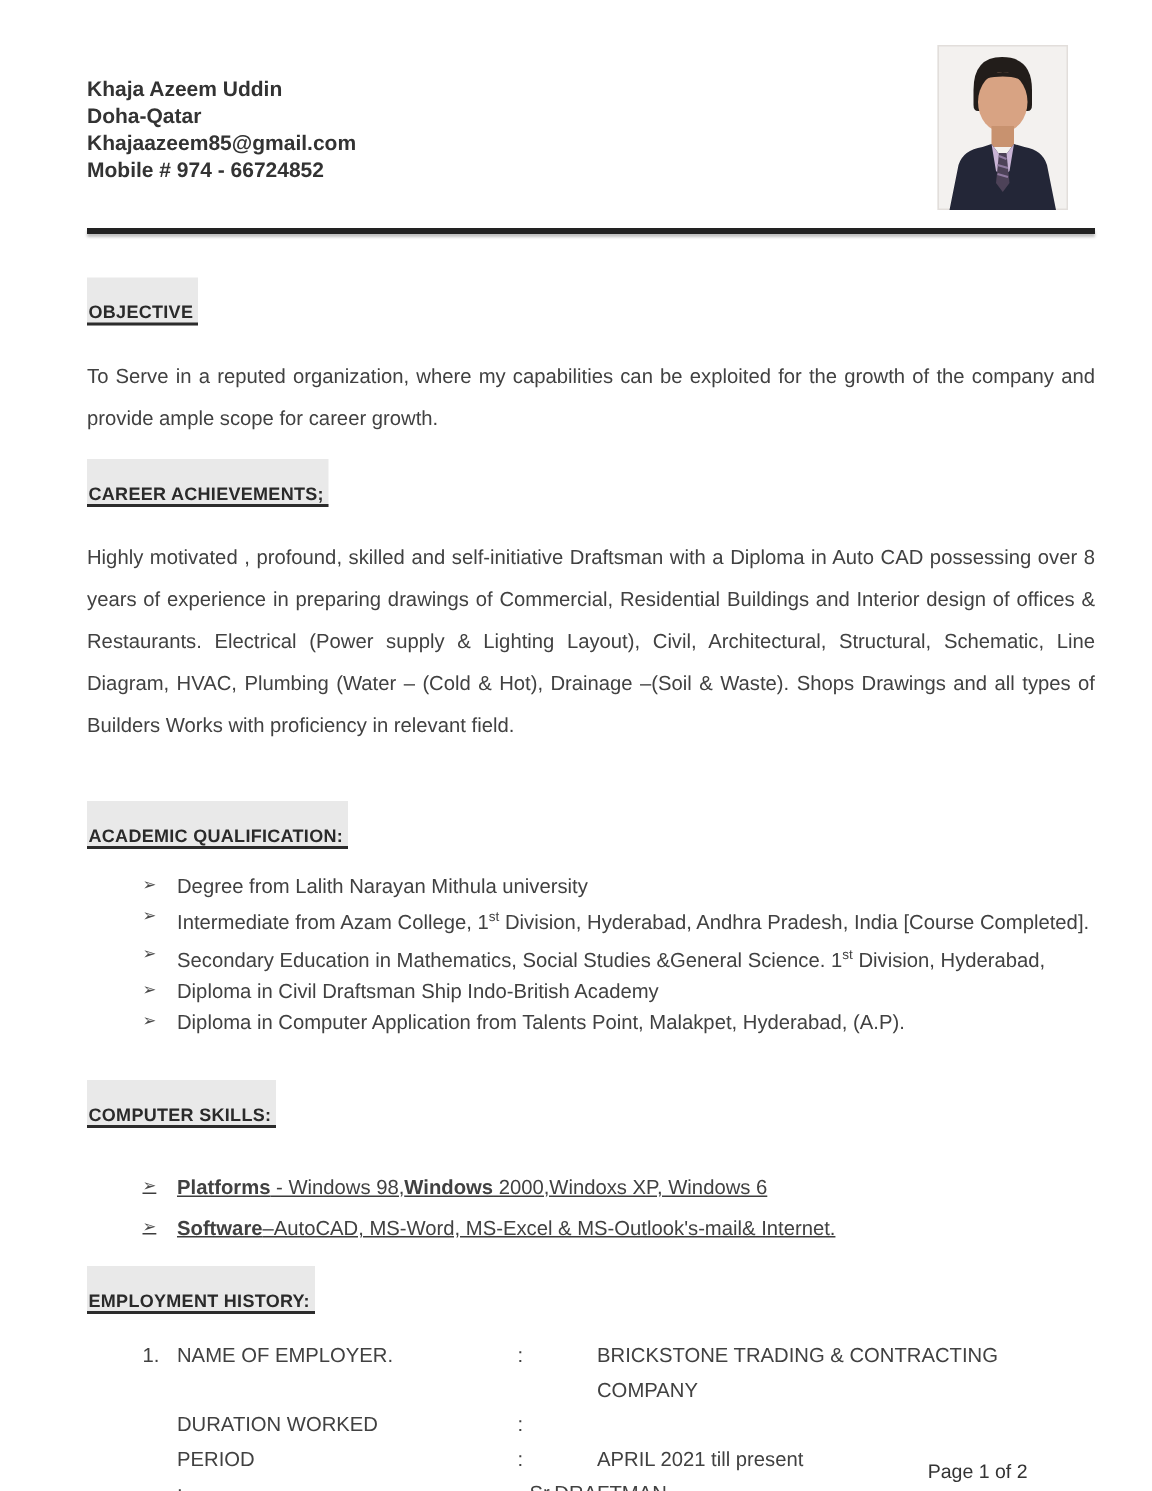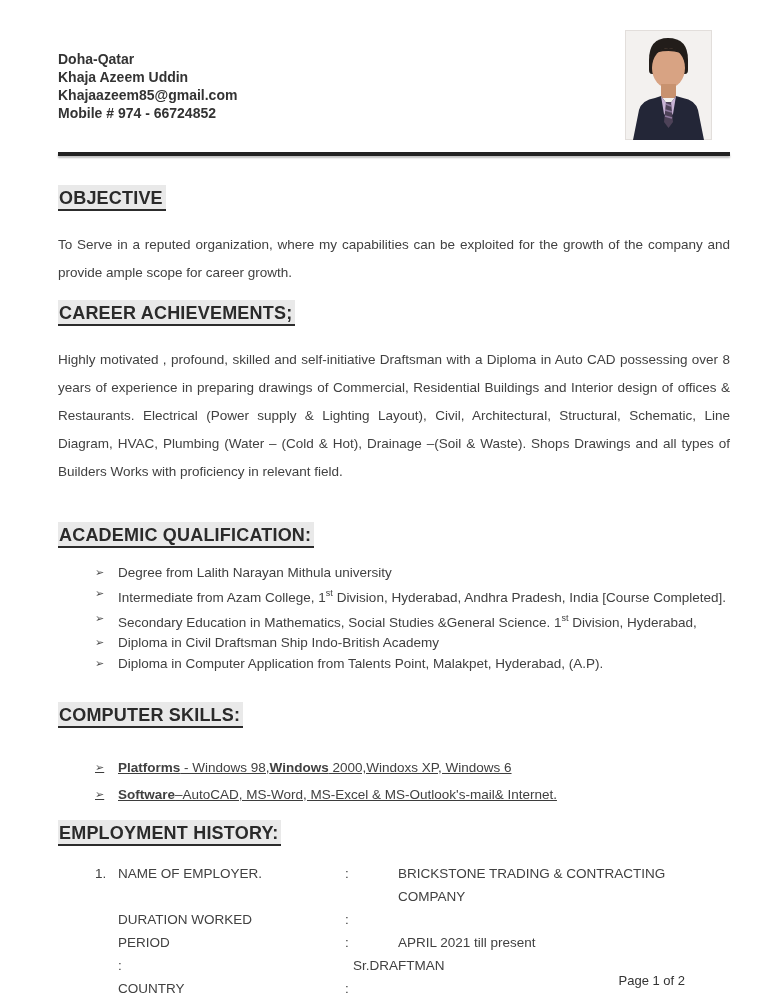--- a/index.html
+++ b/index.html
@@ -24,25 +24,25 @@
   .divider {
     margin-top:30px;
     height:4px; width:672px;
     background:#222222;
     box-shadow:0 2px 2px rgba(0,0,0,0.25);
   }
   
   .hd {
     display:inline-block;
     margin:0;
-    font-size:18px; font-weight:bold;
+    font-size:12px; font-weight:bold;
     color:#2a2a2a;
     background:#e9e9e9;
     border-bottom:2px solid #2c2c2c;
-    padding:3px 3px 0 1px;
+    padding:16px 3px 0 1px;
     letter-spacing:0.2px;
   }
   section { margin:0; }
   .sec-objective { margin-top:29px; }
   .sec-career   { margin-top:13px; }
   .sec-academic { margin-top:36px; }
   .sec-skills   { margin-top:28px;text-decoration:underline; }
   .sec-employ   { margin-top:12px; }
   .para {
     margin:20px 0 0 0;
@@ -73,22 +73,22 @@
     font-size:13px; color:#333333;
   }
 </style>
 </head>
 <body>
 
 <div class="page">
 
   <div class="header">
     <div class="contact">
+      <div>Khaja Azeem Uddin</div>
       <div>Doha-Qatar</div>
-      <div>Khaja Azeem Uddin</div>
       <div>Khajaazeem85@gmail.com</div>
       <div>Mobile # 974 - 66724852</div>
     </div>
     <div class="photo">
       <svg width="87" height="110" viewBox="0 0 87 110">
         <rect x="0" y="0" width="87" height="110" fill="#f3f1ef"></rect>
         <rect x="0" y="0" width="87" height="110" fill="none" stroke="#e2dedb" stroke-width="2"></rect>
         <path d="M24 30 Q24 8 43 8 Q63 8 63 30 L63 40 Q63 44 60 44 L27 44 Q24 44 24 40 Z" fill="#221d1a"></path>
         <ellipse cx="43.5" cy="38" rx="16.5" ry="20" fill="#d8a383"></ellipse>
         <path d="M27 26 Q33 18 43.5 18 Q55 18 60 27 Q56 21 43.5 21 Q31 21 27 26 Z" fill="#221d1a"></path>

